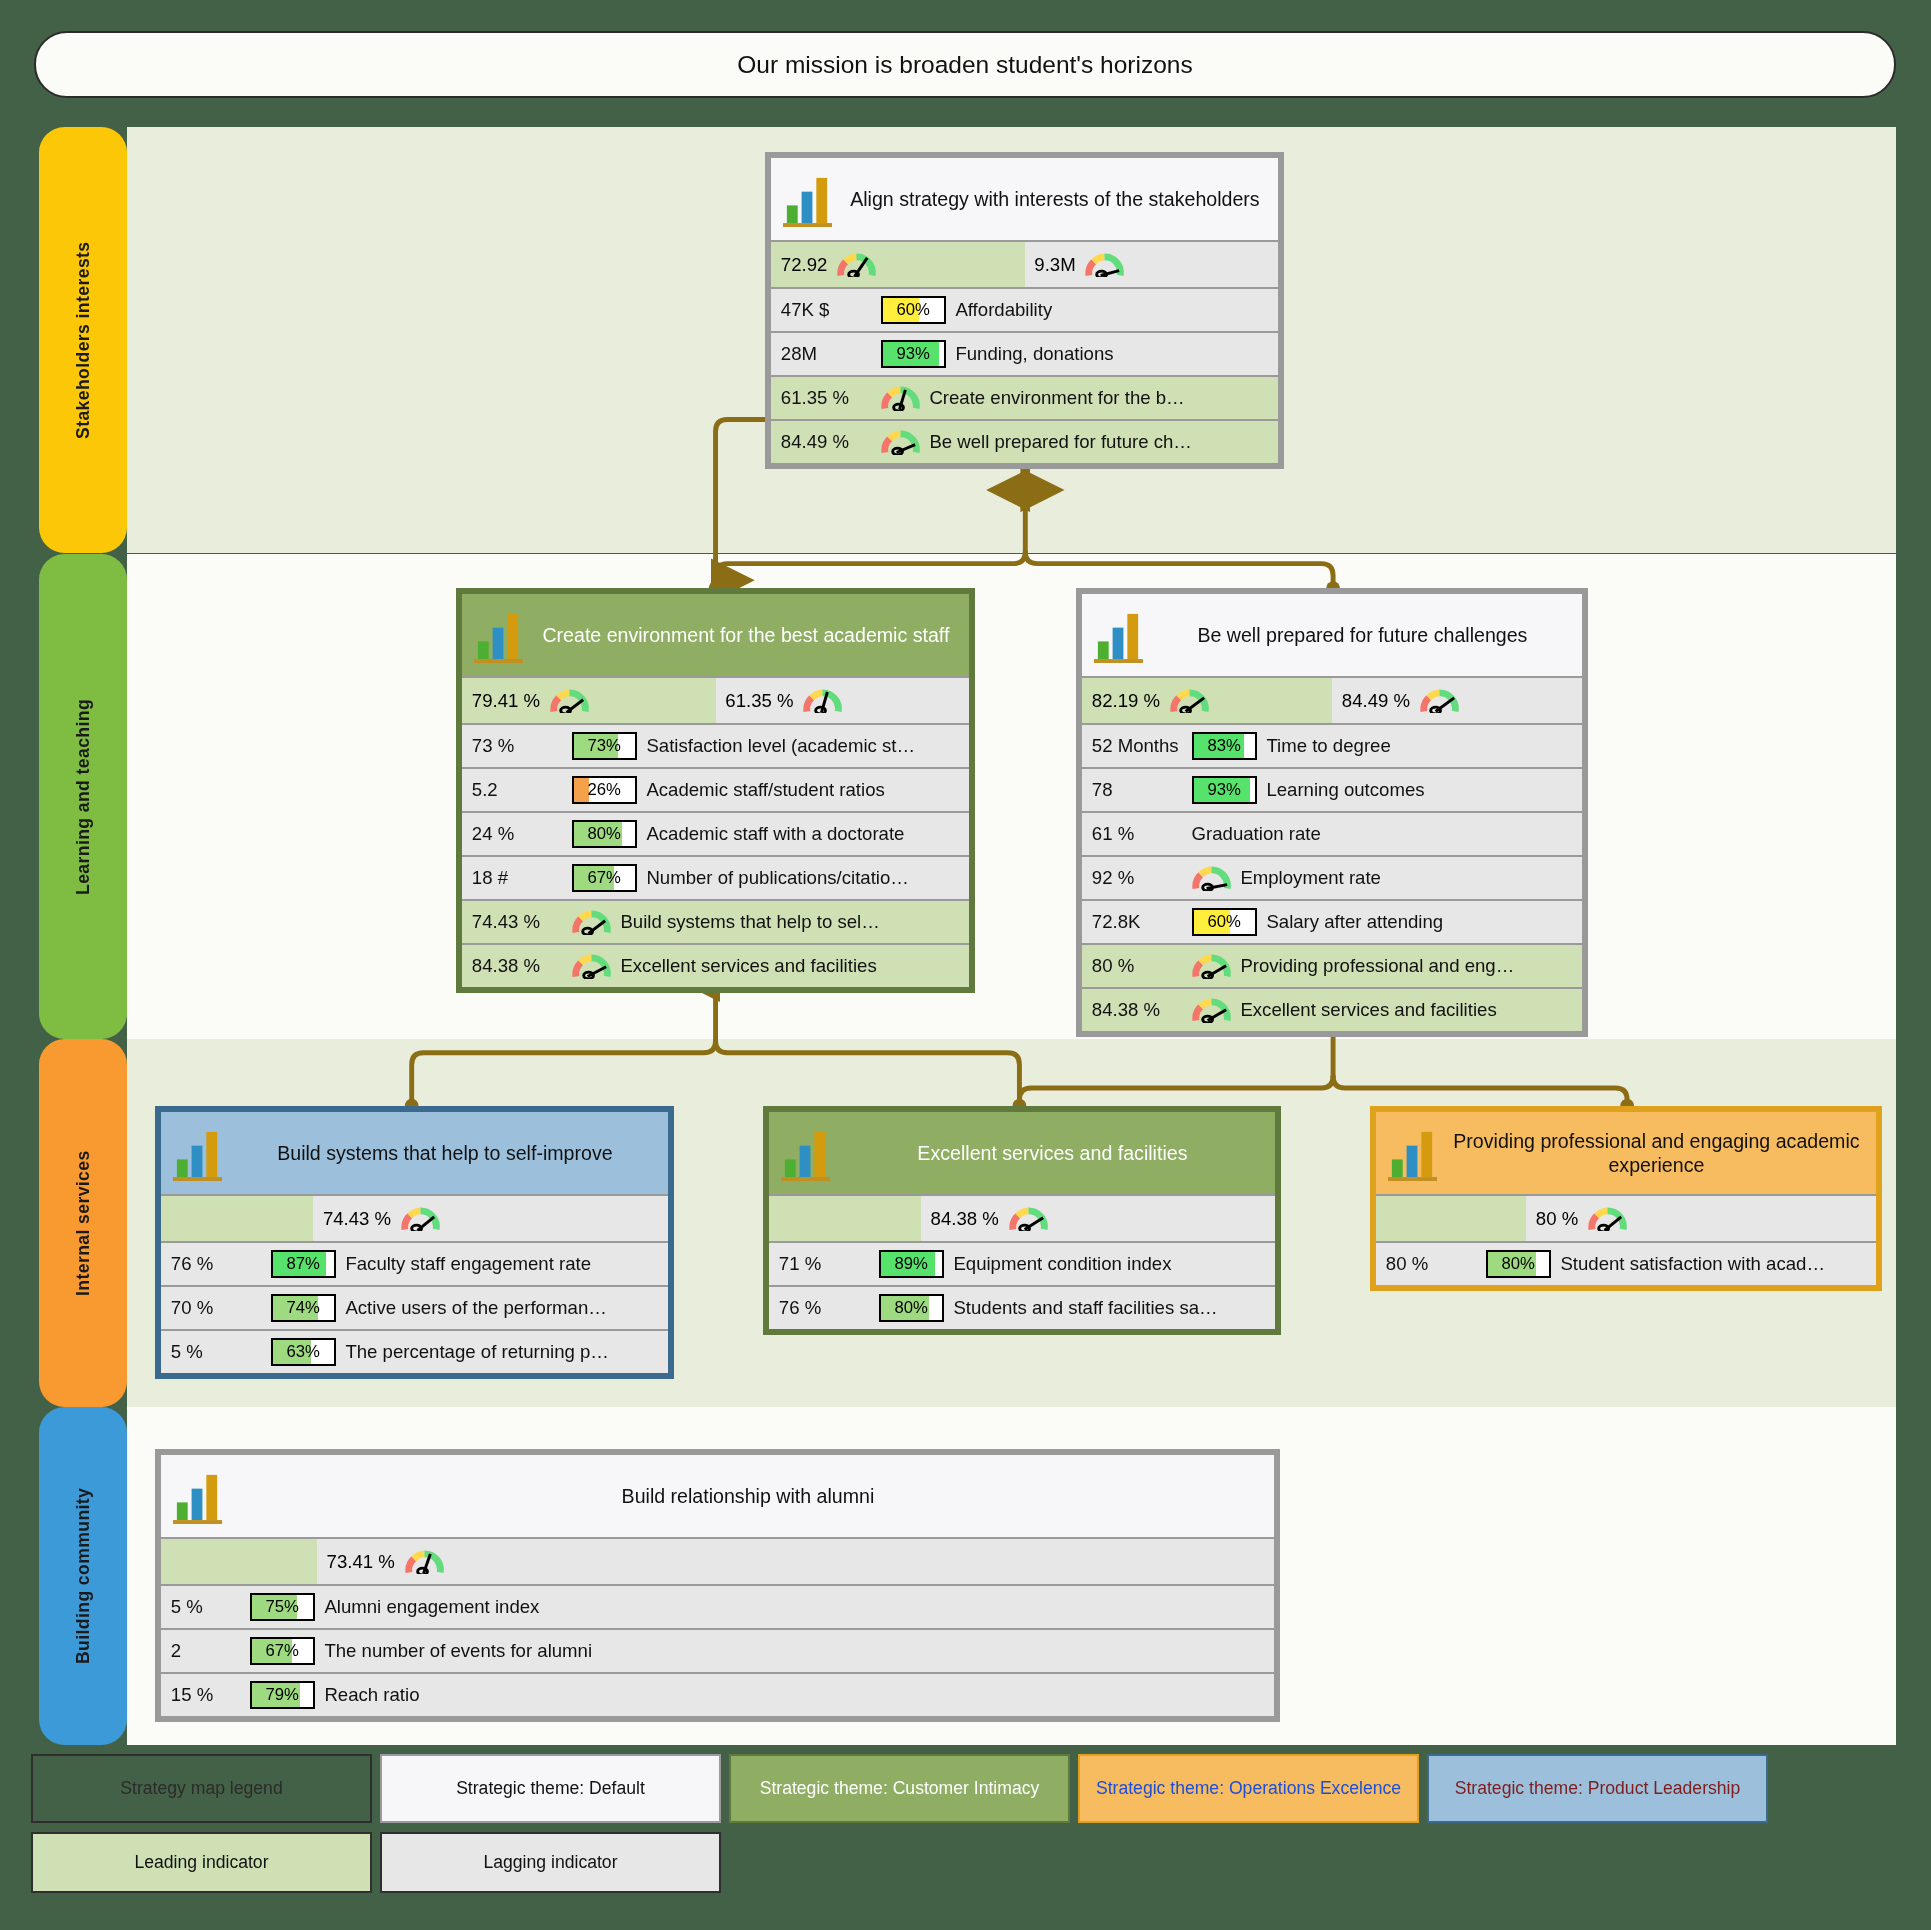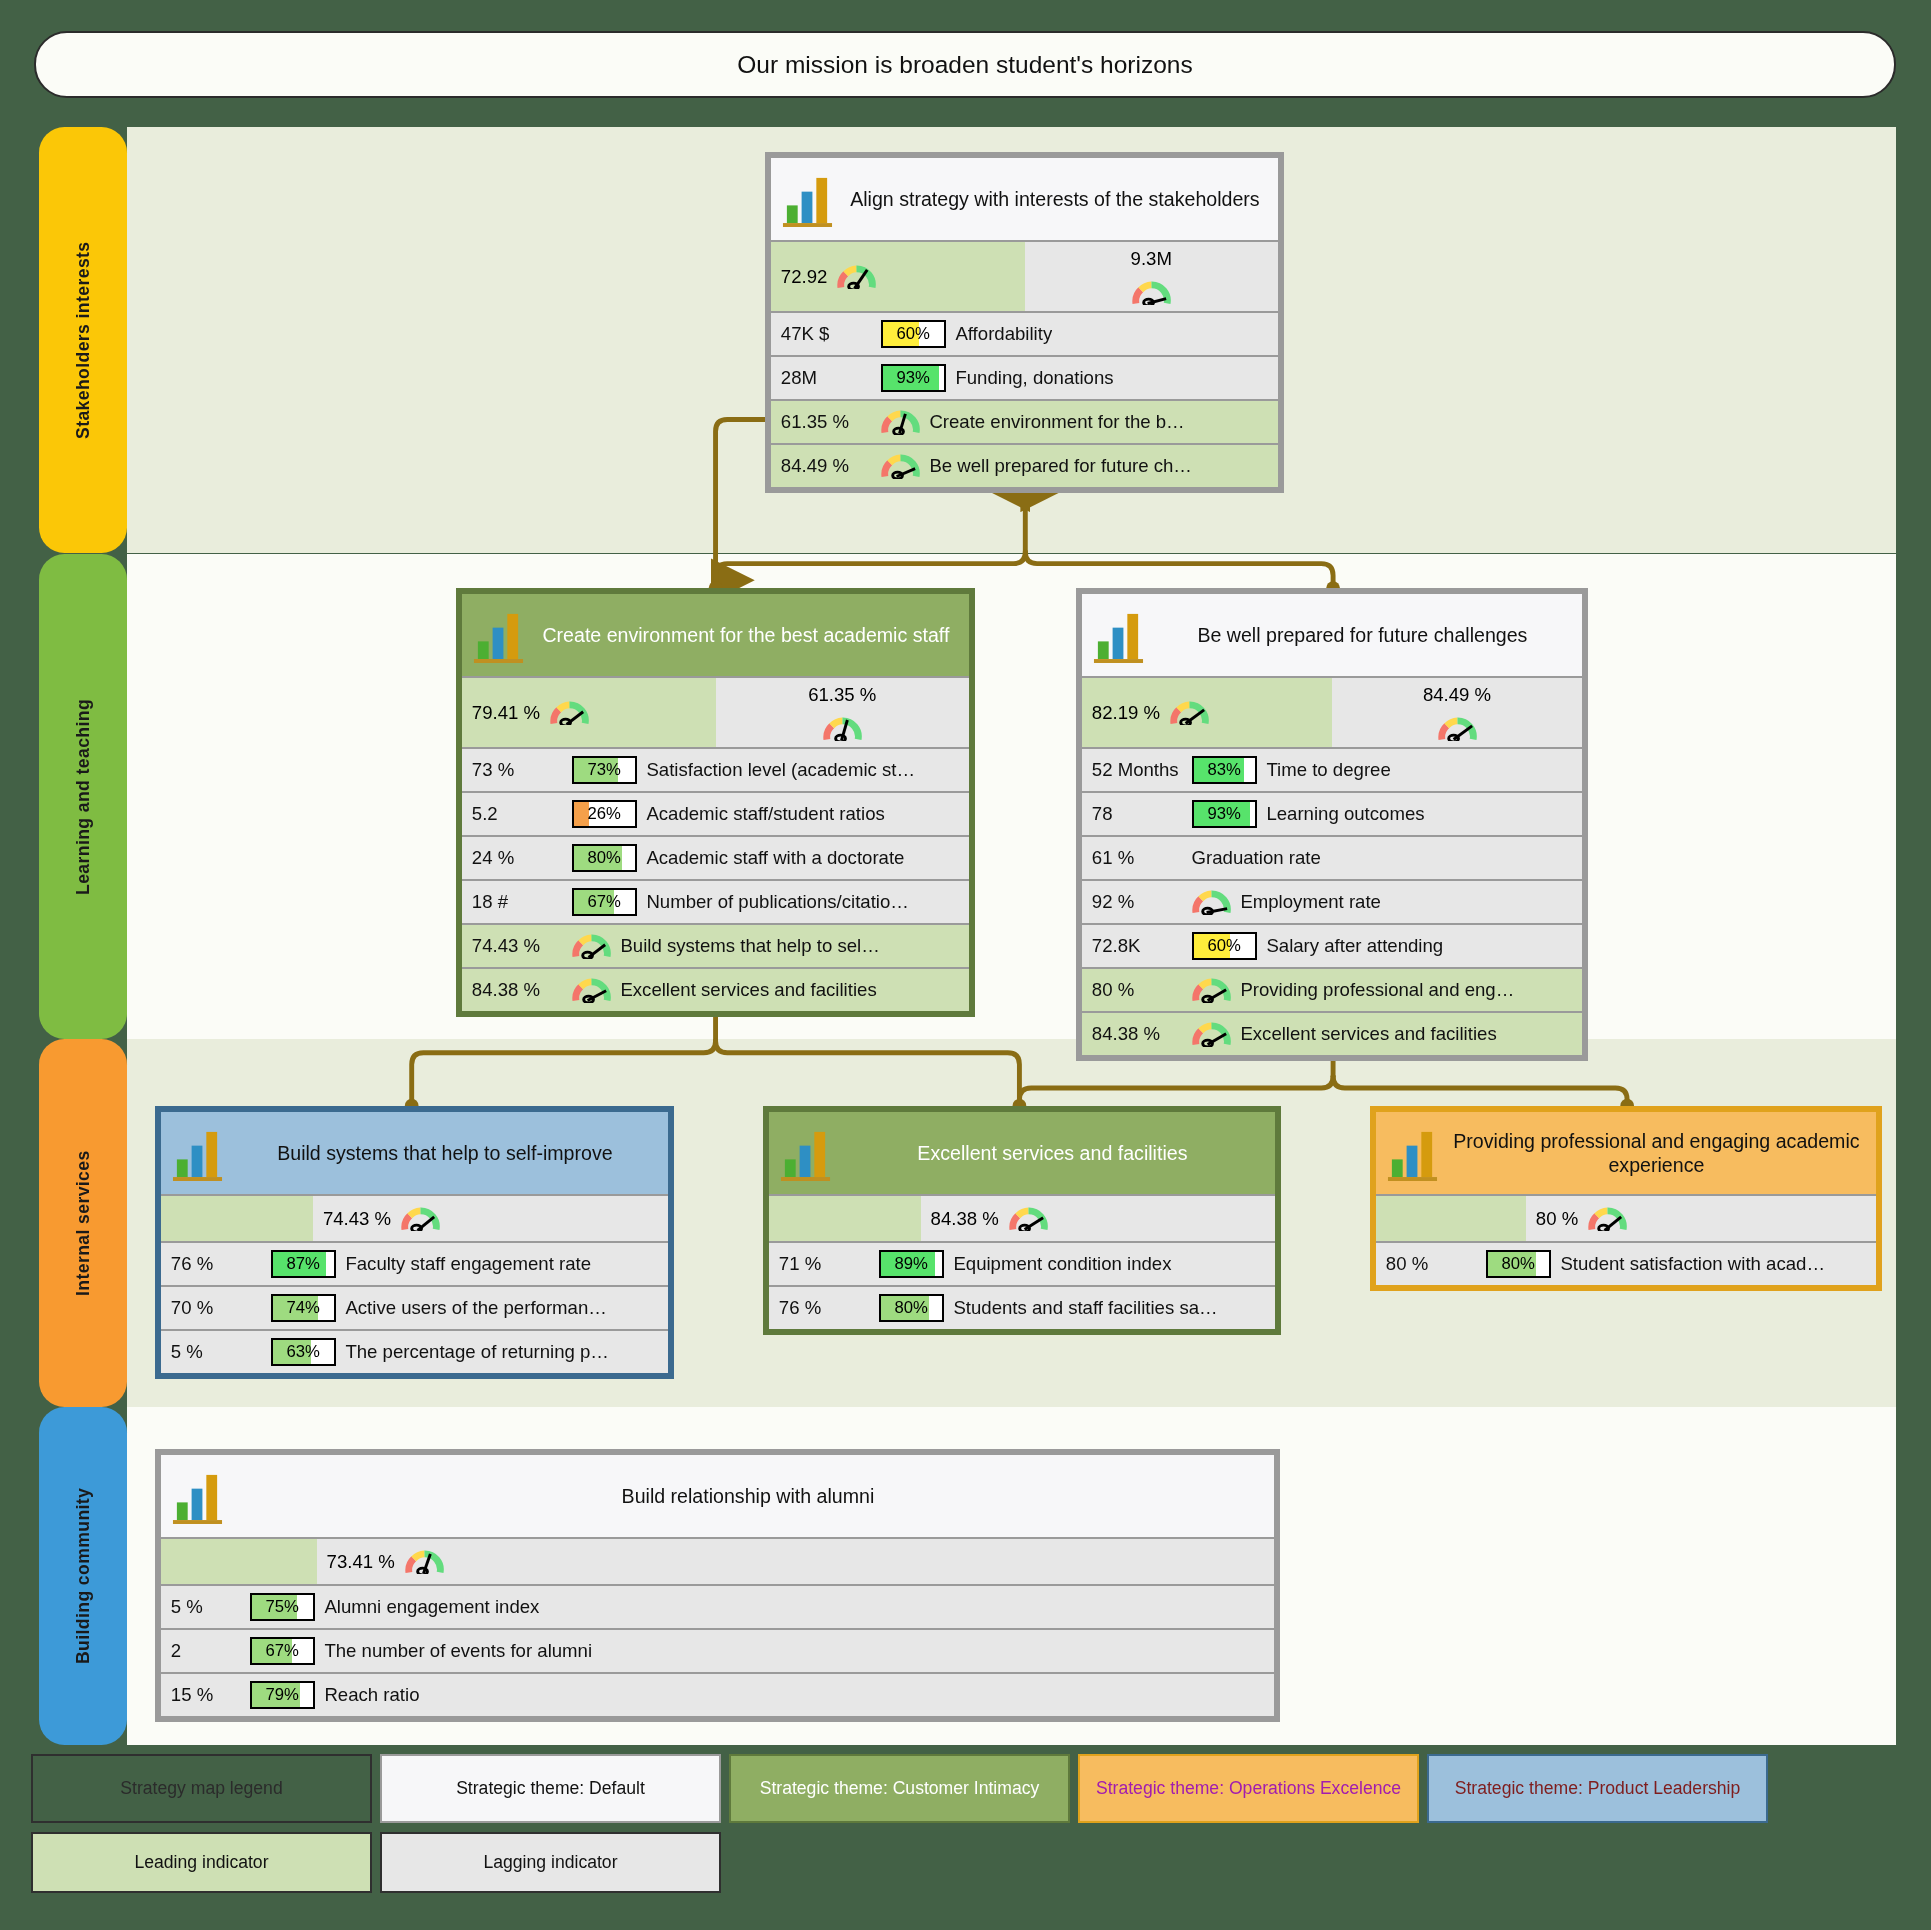--- a/index.html
+++ b/index.html
@@ -72,21 +72,21 @@
   .theme-product{ border-color:#3b6a8f; }
   .theme-product .hdr{ background:#9CC0DC; color:#111; }
 
   
   .scorerow{ display:flex; border-top:2px solid #9a9a9a; }
   .scorerow .half{
     flex:1 1 50%; display:flex; align-items:center; gap:9.8px;
     padding:5.9px 9.8px; font-size:18.6px; min-height:45px;
   }
   .scorerow .half.lead{ background:#CEE0B4; }
-  .scorerow .half.lag{ background:#E7E7E7;flex-direction:column; }
+  .scorerow .half.lag{ background:#E7E7E7; }
   .scorerow .half.blankleft{ flex:0 0 30%; background:#CEE0B4; }
   .scorerow .half.widelag{ flex:1 1 auto; background:#E7E7E7; }
 
   
   .kpirow{
     display:flex; align-items:center; gap:9.8px;
     padding:4.9px 9.8px; font-size:18.6px; min-height:44px;
     border-top:2px solid #9a9a9a; background:#E7E7E7; color:#111;
   }
   .kpirow.leading{ background:#CEE0B4; }
@@ -673,21 +673,21 @@
 <div id="legend">
   <div class="lgbox" style="left:0px; top:0px; width:341px; height:69px; background:#436146; color:#2b2b2b;">
     <span>Strategy map legend</span>
   </div>
   <div class="lgbox" style="left:349px; top:0px; width:341px; height:69px; background:#F7F7F9; color:#111; border-color:#9a9a9a;">
     <span>Strategic theme: Default</span>
   </div>
   <div class="lgbox" style="left:698px; top:0px; width:341px; height:69px; background:#8FAE63; color:#fff; border-color:#5f7a3c;">
     <span>Strategic theme: Customer Intimacy</span>
   </div>
-  <div class="lgbox" style="left:1047px; top:0px; width:341px; height:69px; background:#F7BC5F; color:#a21caf; border-color:#E0A21C;">
+  <div class="lgbox" style="left:1047px; top:0px; width:341px; height:69px; background:#F7BC5F; color:#1d4ed8; border-color:#E0A21C;">
     <span>Strategic theme: Operations Excelence</span>
   </div>
   <div class="lgbox" style="left:1396px; top:0px; width:341px; height:69px; background:#9CC0DC; color:#7f1d1d; border-color:#3b6a8f;">
     <span>Strategic theme: Product Leadership</span>
   </div>
   <div class="lgbox" style="left:0px; top:78px; width:341px; height:61px; background:#CEE0B4; color:#111;">
     <span>Leading indicator</span>
   </div>
   <div class="lgbox" style="left:349px; top:78px; width:341px; height:61px; background:#E7E7E7; color:#111;">
     <span>Lagging indicator</span>

